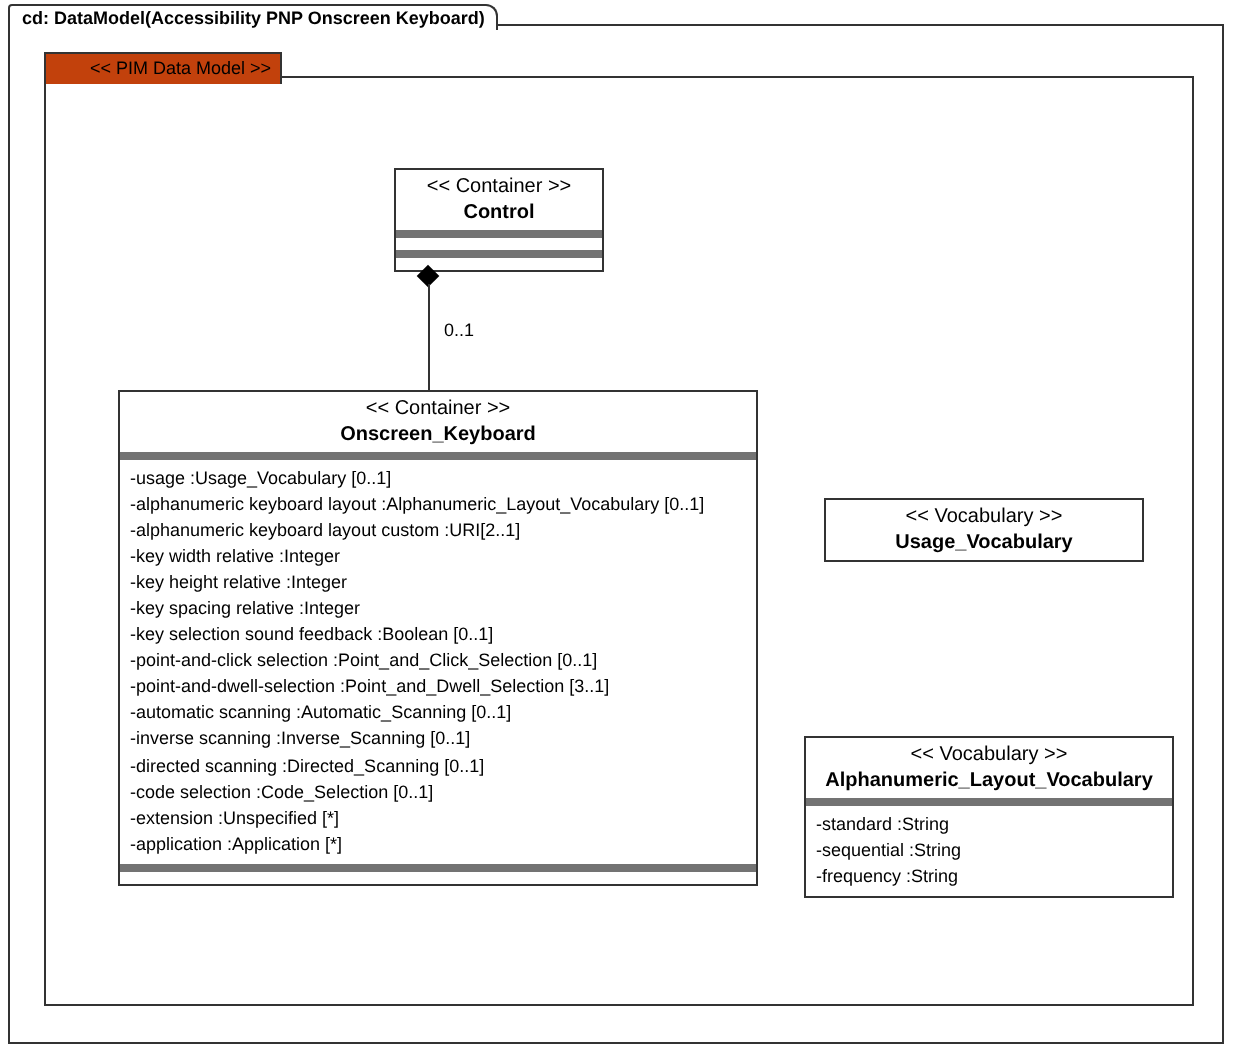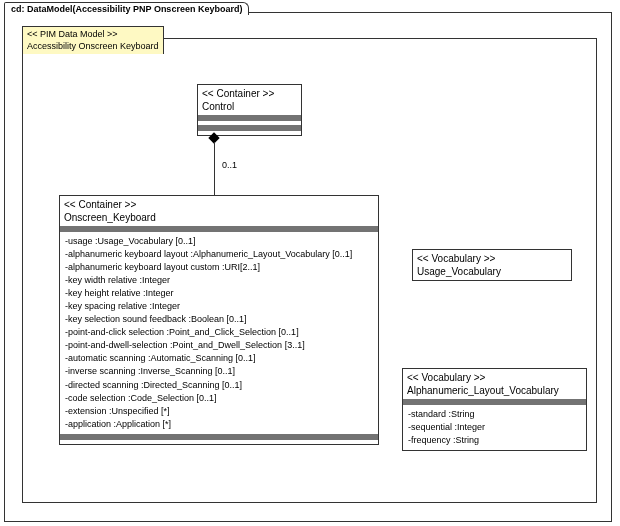--- a/index.html
+++ b/index.html
@@ -39,38 +39,38 @@
     top: 38px;
     left: 22px;
     width: 575px;
     height: 465px;
     border: 1px solid #333;
   }
   .pkg-tab {
     position: absolute;
     top: 26px;
     left: 22px;
-    background: #fef9c3;
+    background: #c2410c;
     border: 1px solid #333;
     border-bottom: none;
-    padding: 1px 4px 2px 4px;
+    padding: 1px 4px 2px 22px;
     font-size: 9px;
     z-index: 3;
     line-height: 1.35;
   }
   .uml {
     position: absolute;
     border: 1px solid #333;
     background: #fff;
     display: flex;
     flex-direction: column;
   }
-  .uml .sect { border-top: 6px solid #737373; }
-  .uml .title { text-align: left; font-size: 10px; padding: 2px 4px; line-height: 1.3; }
-  .uml .name { font-weight: normal; }
+  .uml .sect { border-top: 4px solid #737373; }
+  .uml .title { text-align: center; font-size: 10px; padding: 2px 4px; line-height: 1.3; }
+  .uml .name { font-weight: bold; }
   .uml .stereo { }
   .uml .attrs { font-size: 9px; padding: 3px 5px; line-height: 1.45; }
   .uml .attrs div { white-space: nowrap; }
   .empty { min-height: 10px; }
 
   .line {
     position: absolute;
     width: 0;
     border-left: 1px solid #333;
   }
@@ -87,21 +87,20 @@
   }
 </style>
 </head>
 <body>
 
 <div class="tab"><b>cd:</b><span>  DataModel(Accessibility PNP Onscreen Keyboard)</span></div>
 <div class="tab-border"></div>
 
 <div class="pkg-tab">
   <div class="stereo">&lt;&lt; PIM Data Model  &gt;&gt;</div>
-  <div>Accessibility Onscreen Keyboard</div>
 </div>
 <div class="package"></div>
 
 <div class="uml" style="left:197px; top:84px; width:105px;">
   <div class="title">
     <div class="stereo">&lt;&lt; Container &gt;&gt;</div>
     <div class="name">Control</div>
   </div>
   <div class="sect empty"></div>
   <div class="sect empty"></div>
@@ -143,16 +142,16 @@
   </div>
 </div>
 
 <div class="uml" style="left:402px; top:368px; width:185px;">
   <div class="title">
     <div class="stereo">&lt;&lt; Vocabulary  &gt;&gt;</div>
     <div class="name">Alphanumeric_Layout_Vocabulary</div>
   </div>
   <div class="sect attrs" id="alnum-attrs">
       <div>-standard :String</div>
-      <div>-sequential :Integer</div>
+      <div>-sequential :String</div>
       <div>-frequency :String</div>
     </div>
 </div>
 
 </body></html>

